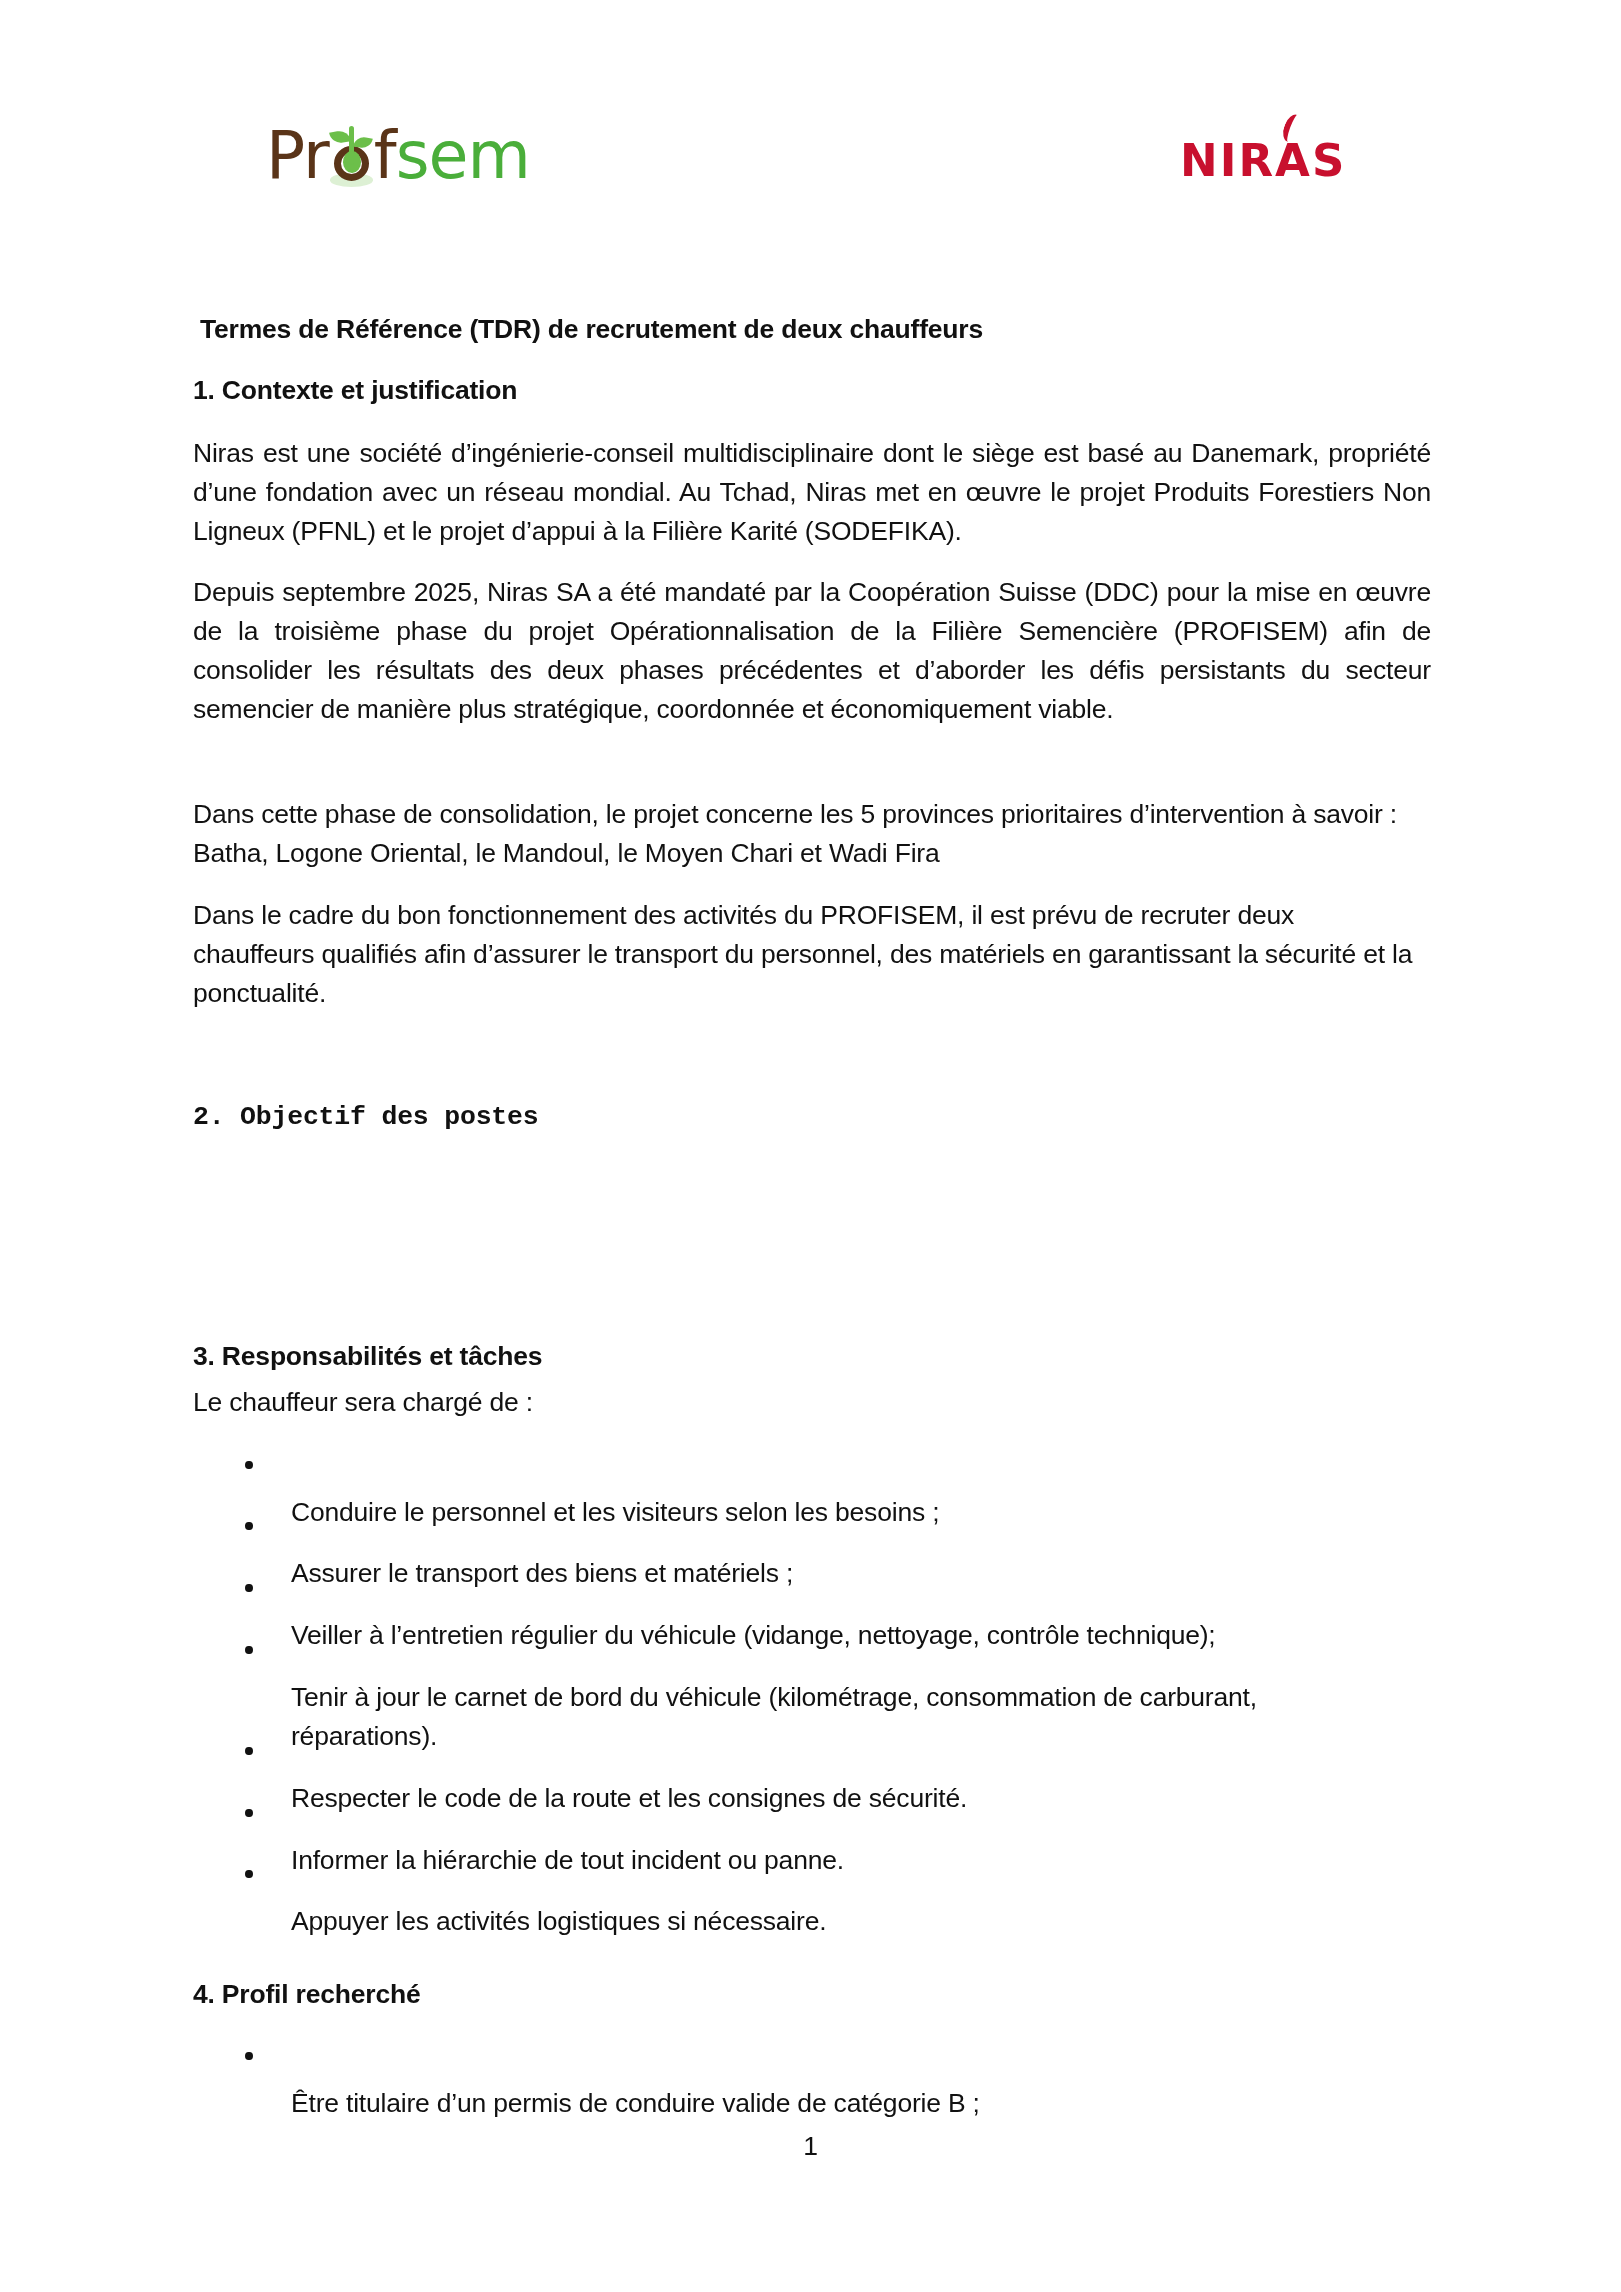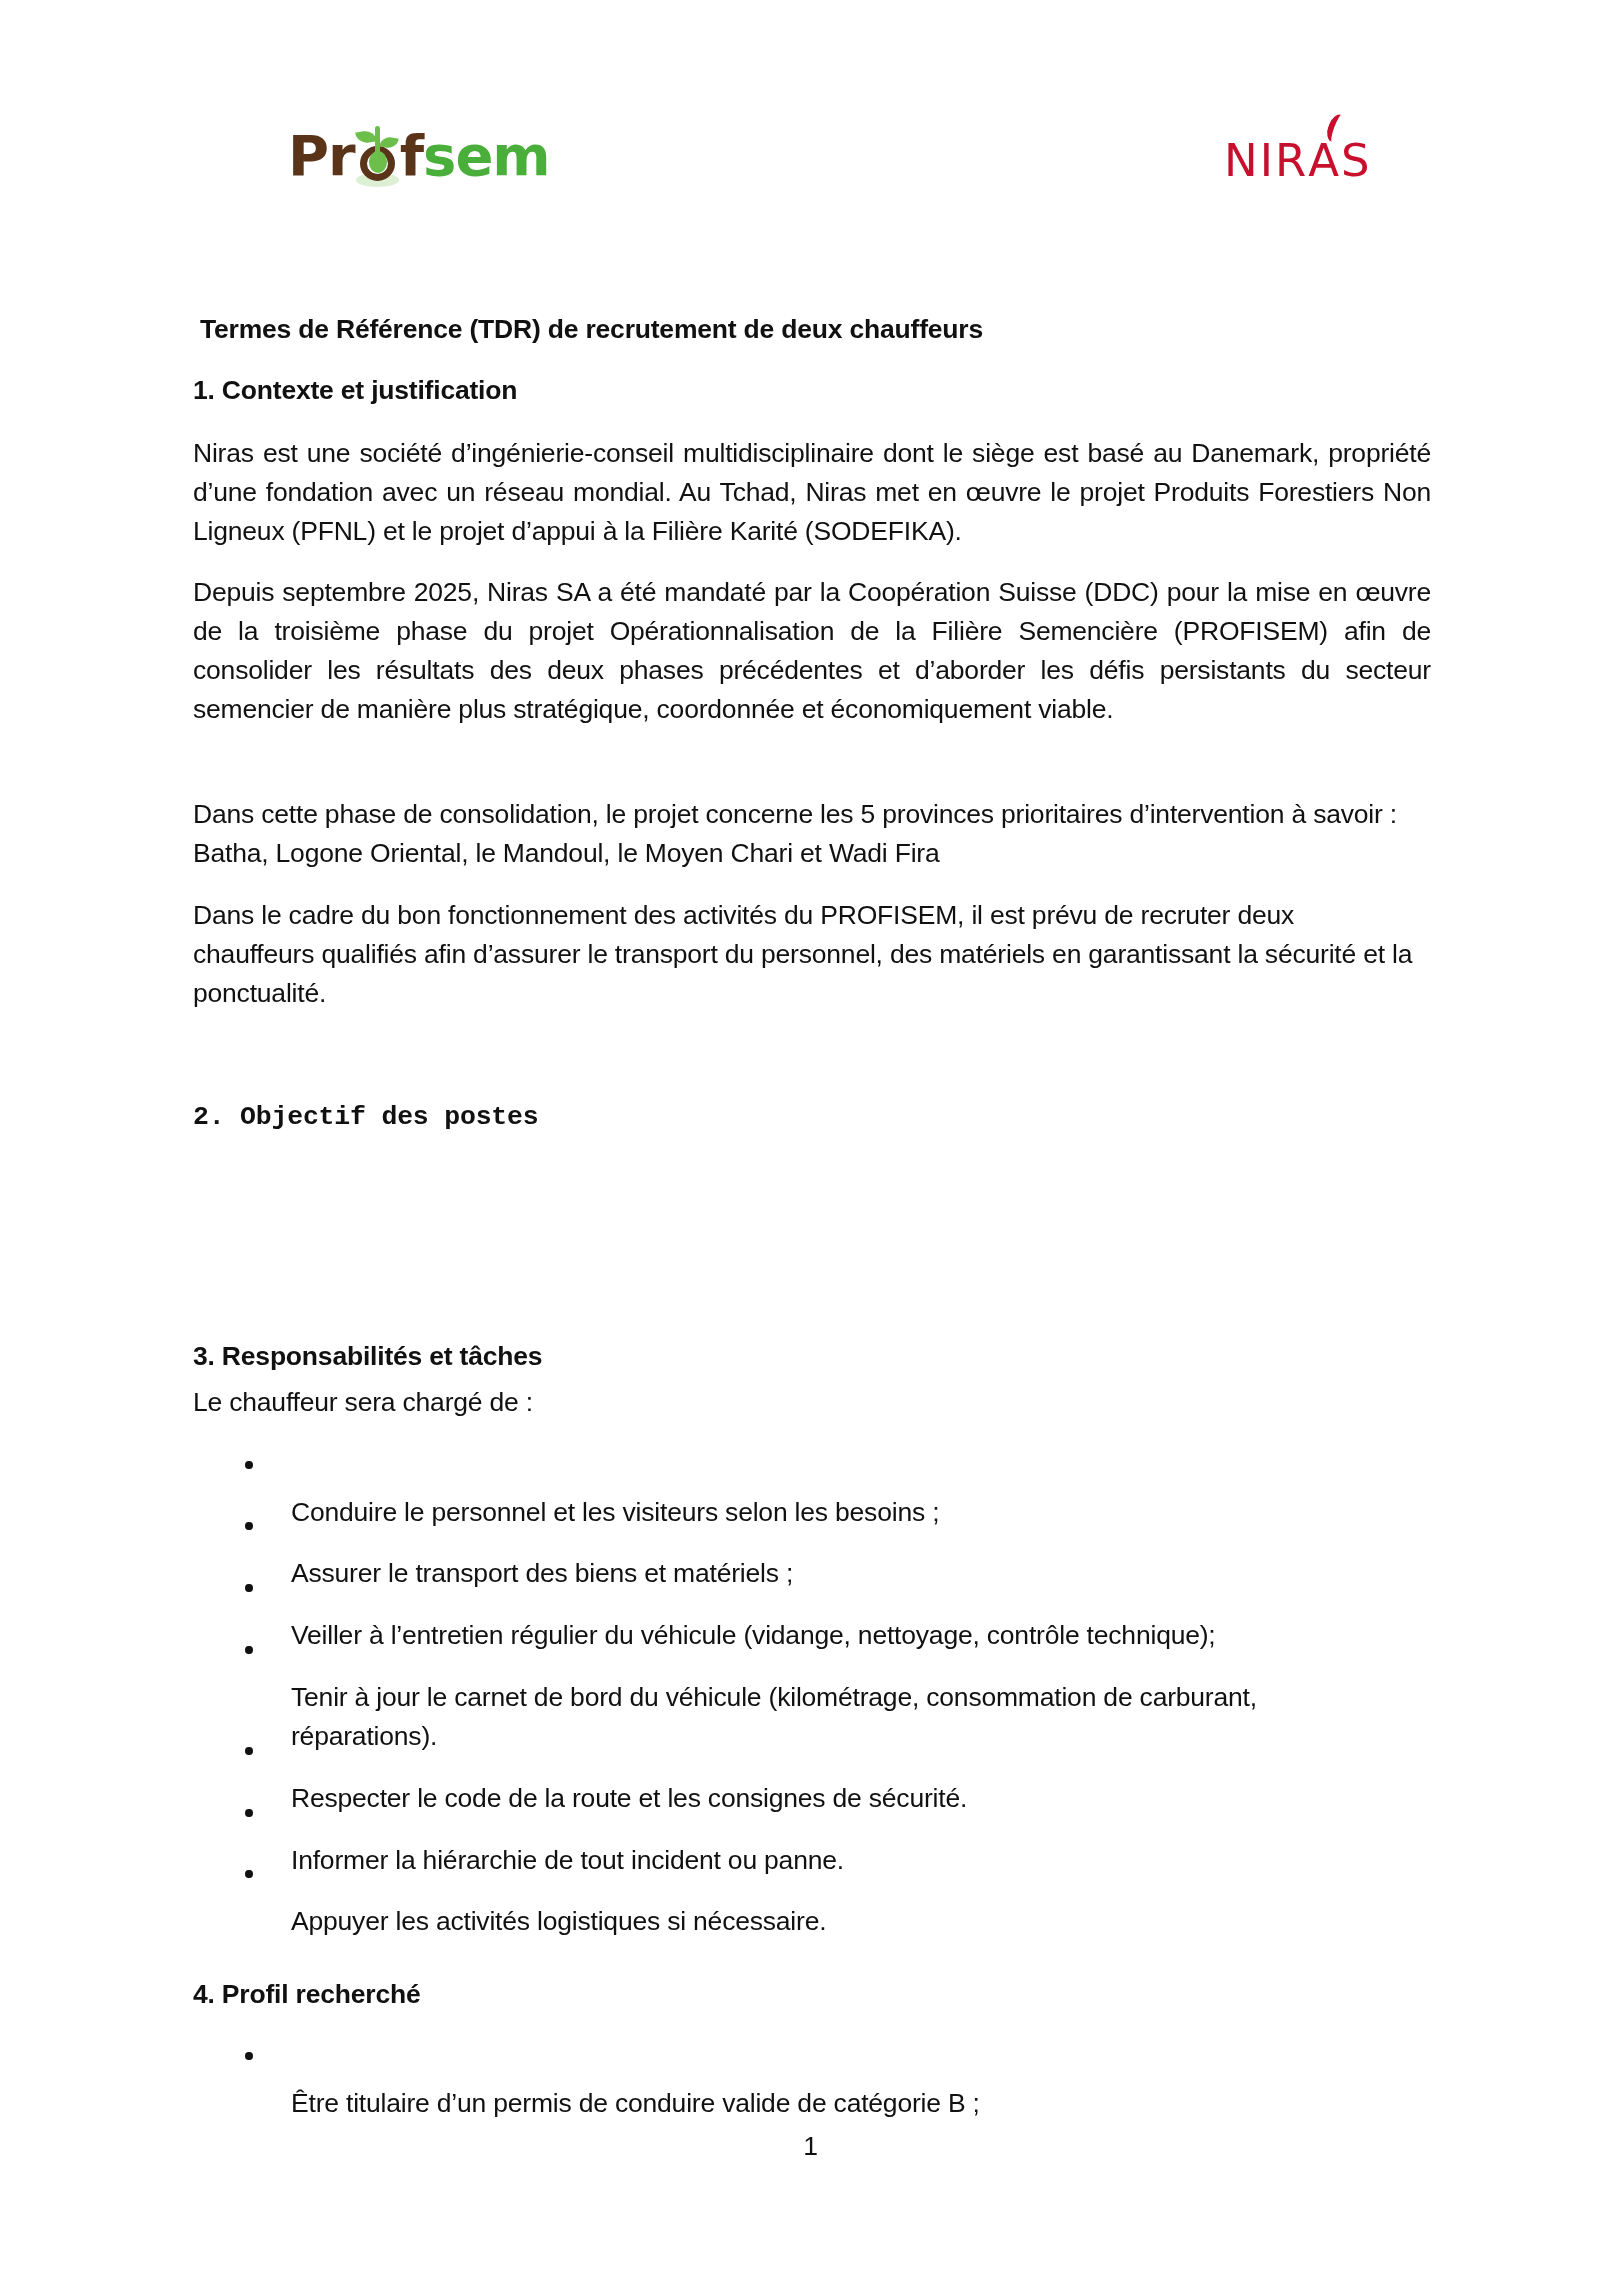--- a/index.html
+++ b/index.html
@@ -9,24 +9,24 @@
       height: 2293px;
       position: relative;
       font-family: "Liberation Sans", sans-serif;
       color: #111111;
       overflow: hidden;
     }
     .page { position: absolute; inset: 0; }
 
     
     .logo-profisem {
-      position: absolute; left: 288px; top: 116px;
+      position: absolute; left: 266px; top: 116px;
       height: 78px; display: flex; align-items: center;
-      font-family: "DejaVu Sans", sans-serif; font-weight: bold;
-      font-size: 56px; letter-spacing: -1px;
+      font-family: "DejaVu Sans", sans-serif; font-weight: normal;
+      font-size: 65px; letter-spacing: -1px;
     }
     .logo-profisem .brown { color: #5a3418; }
     .logo-profisem .green { color: #4aae3a; }
     .sprout {
       display: inline-block; position: relative; width: 43px; height: 63px;
       margin: 0 1px;
     }
     .sprout .bulb {
       position: absolute; left: 3.9px; bottom: 5.9px; width: 35px; height: 35px;
       border-radius: 50%; border: 7.8px solid #5a3418; border-top-color: #5a3418;
@@ -49,22 +49,22 @@
       background: #6cbf4a; border-radius: 11.8px 0 11.8px 0; transform: rotate(10deg);
     }
     .sprout .glow {
       position: absolute; left: 0; bottom: 0; width: 43px; height: 13.7px;
       border-radius: 50%; background: #cfe9c2; opacity: 0.7;
     }
 
     .logo-niras {
       position: absolute; left: 1180px; top: 118px; height: 69px;
       display: flex; align-items: flex-end;
-      font-family: "DejaVu Sans", sans-serif; font-weight: normal;
-      font-size: 45px; color: #c8102e; letter-spacing: 2px; margin-left: 44px;
+      font-family: "DejaVu Sans", sans-serif; font-weight: bold;
+      font-size: 45px; color: #c8102e; letter-spacing: 2px;
     }
     .logo-niras .flame {
       position: absolute; left: 104px; top: -3.9px; width: 17.6px; height: 29px;
       border-left: 6.9px solid #c8102e; border-radius: 50% 0 0 50%;
       transform: rotate(20deg);
     }
 
     
     .doc-title {
       position: absolute; left: 200px; top: 314px;

